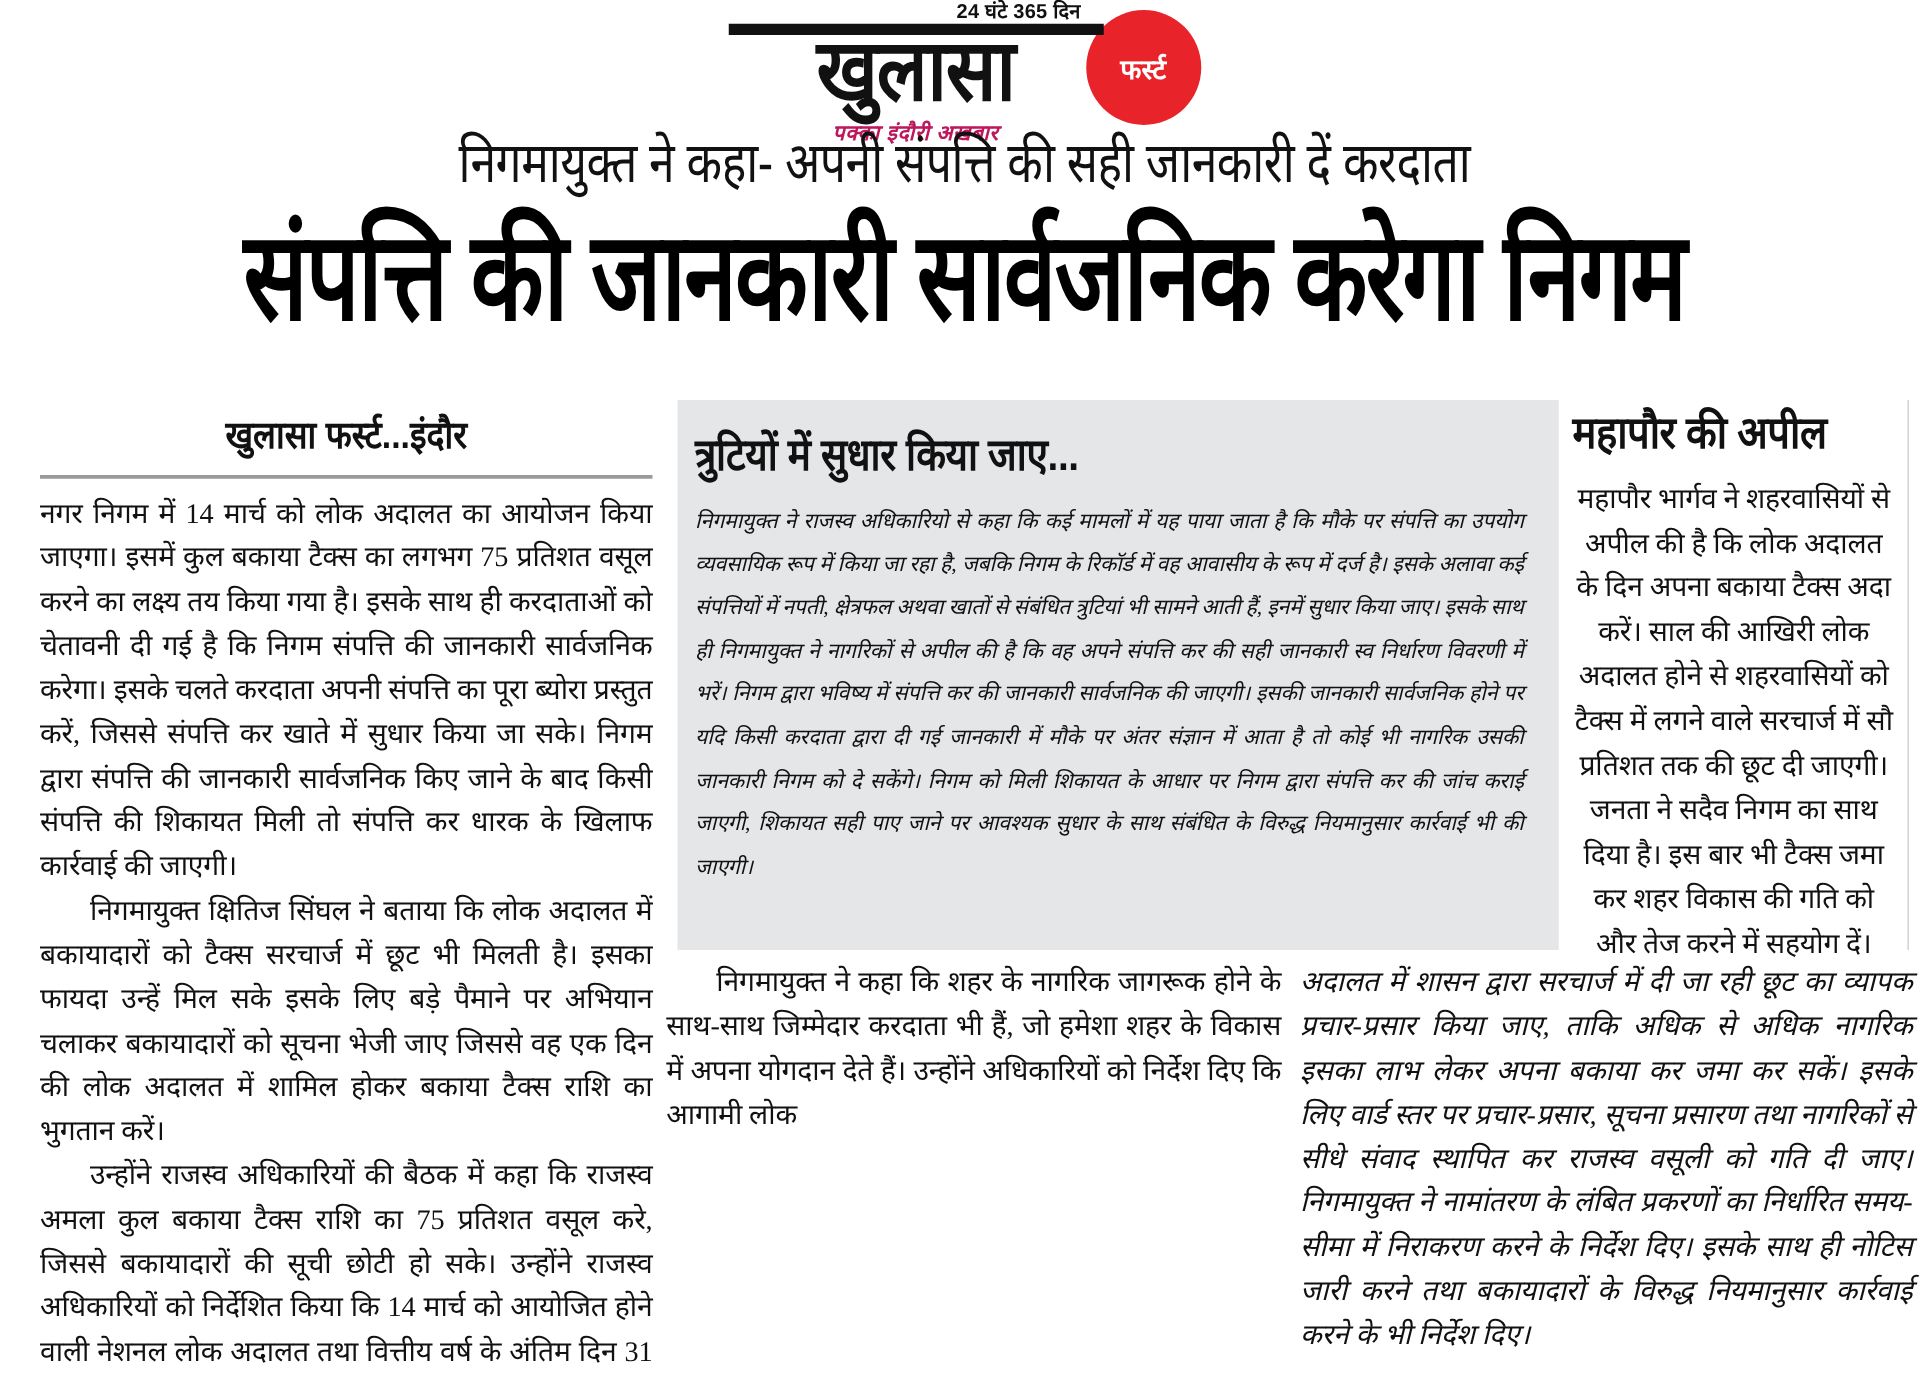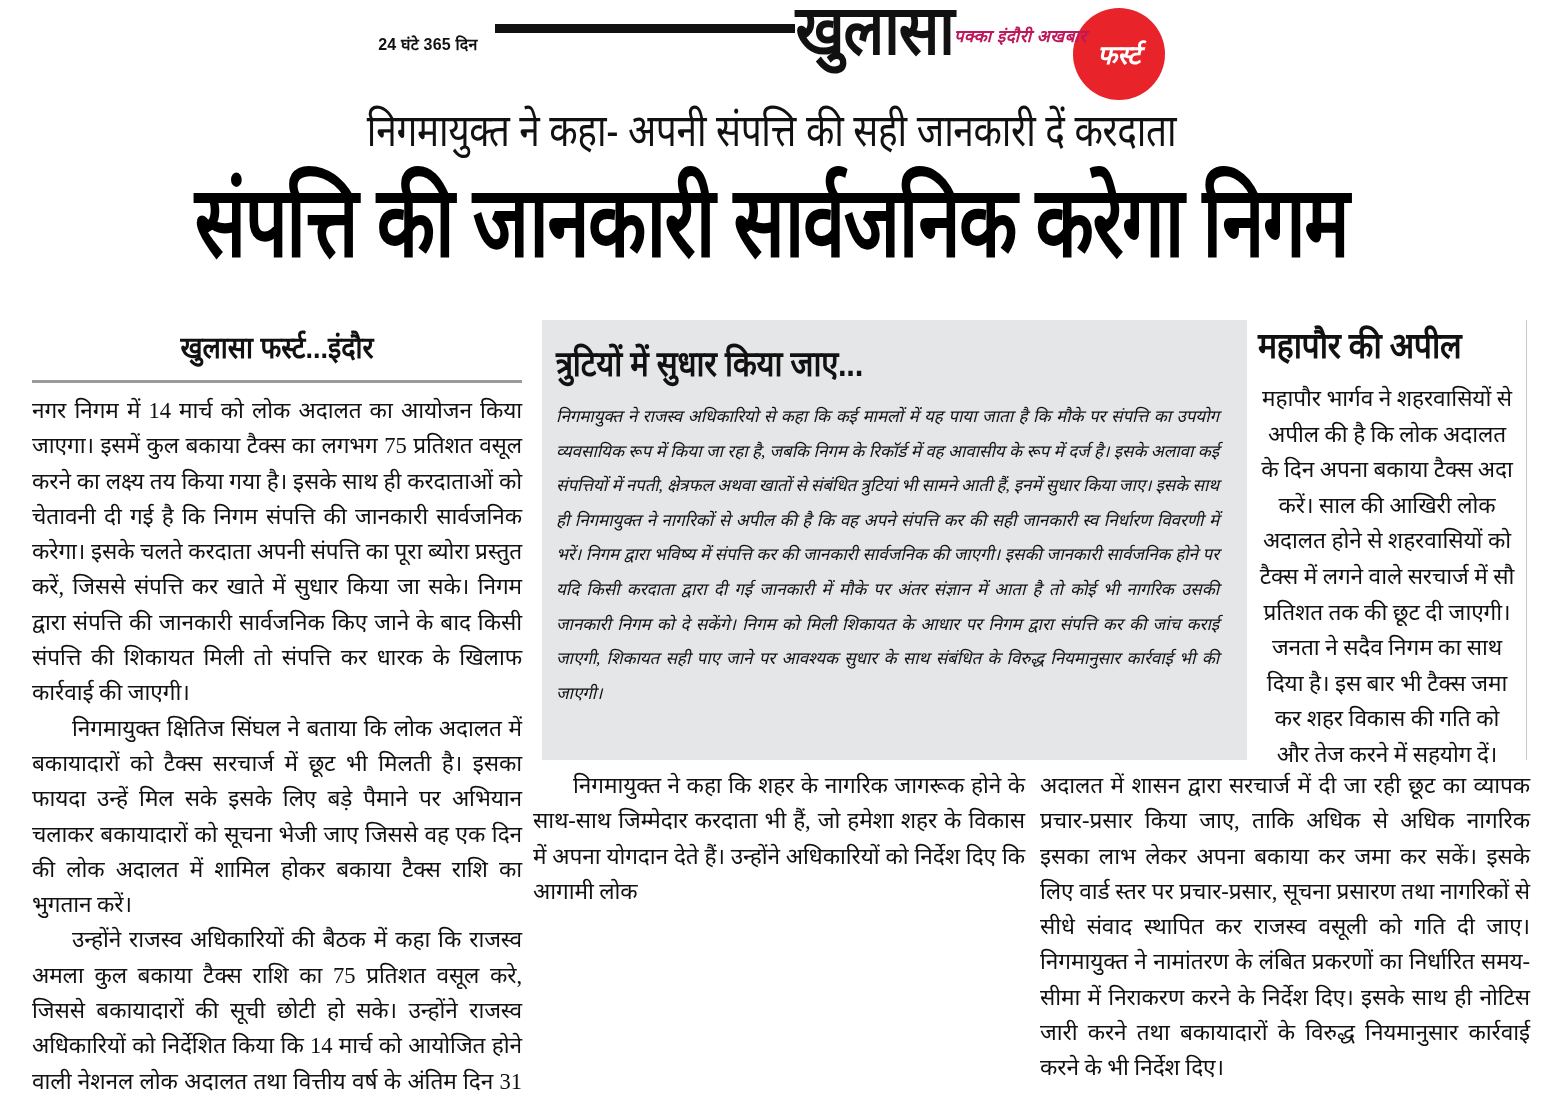--- a/index.html
+++ b/index.html
@@ -35,21 +35,21 @@
   }
   .logo-wrap {
     position: relative;
     display: flex;
     align-items: flex-start;
     margin-top: 2px;
   }
   .logo-left {
     position: relative;
     display: flex;
-    flex-direction: row;
+    flex-direction: column;
     align-items: center;
   }
   .logo-tagtop {
     font-family: "Liberation Sans", "DejaVu Sans", sans-serif;
     font-weight: 700;
     font-size: 16px;
     letter-spacing: 0.2px;
     line-height: 1;
     color: #111;
     margin-bottom: 1px;
@@ -85,22 +85,21 @@
     width: 92px;
     height: 92px;
     border-radius: 50%;
     background: #e8232a;
     color: #ffffff;
     display: flex;
     align-items: center;
     justify-content: center;
     font-family: "Liberation Sans", "DejaVu Sans", sans-serif;
     font-weight: 700;
-    font-style: italic;
-    font-size: 26px;
+    font-size: 22px;
     margin-left: -14px;
     margin-top: 6px;
     flex: none;
   }
 
   
   .kicker {
     text-align: center;
     font-family: "Liberation Sans", "DejaVu Sans", sans-serif;
     font-weight: 400;
@@ -236,20 +235,21 @@
     position: absolute;
     left: 533px;
     top: 450px;
     width: 492px;
   }
   .col-bot-right {
     position: absolute;
     left: 1040px;
     top: 450px;
     width: 490px;
+    font-style: italic;
   }
 </style>
 </head>
 <body>
 
 <div class="page">
 
   <div class="masthead">
     <div class="logo-wrap">
       <div class="logo-left">

